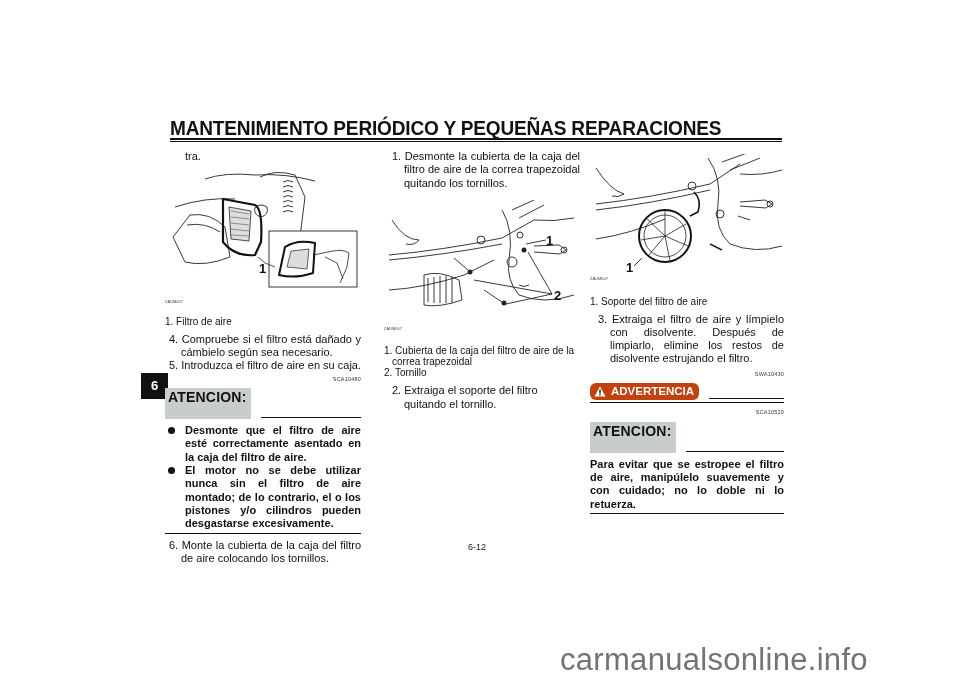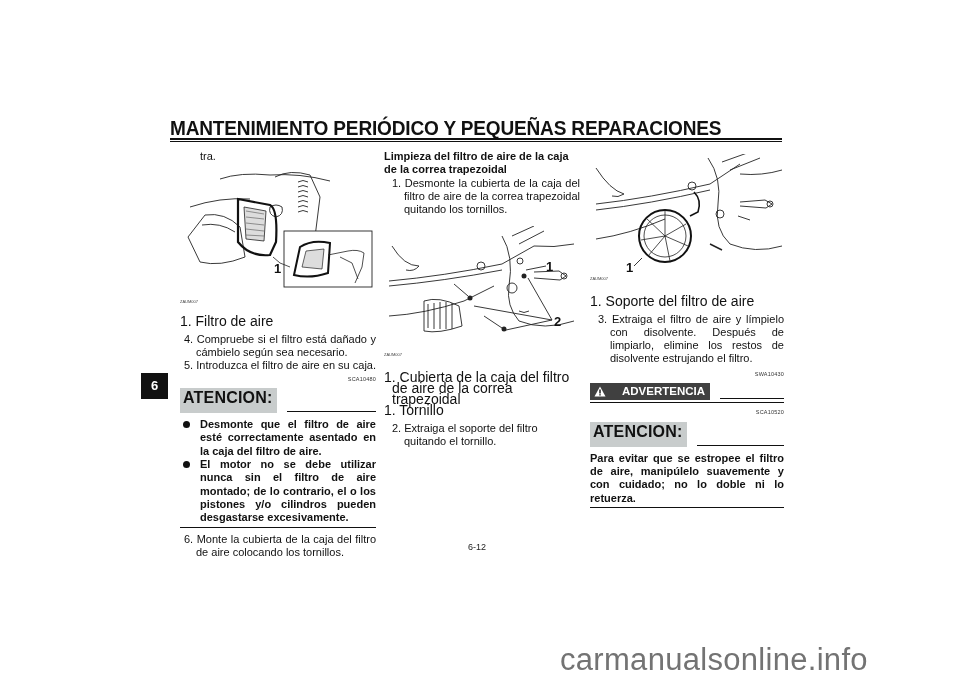--- a/index.html
+++ b/index.html
@@ -15,54 +15,54 @@
   .rule1 { left: 170px; top: 138px; width: 612px; height: 1.5px; background: #111; }
   .rule2 { left: 170px; top: 141px; width: 612px; height: 1px; background: #111; }
   .tab6 {
     left: 141px; top: 373px; width: 27px; height: 26px; background: #111; color: #fff;
     font-weight: bold; font-size: 13px; text-align: center; line-height: 26px;
   }
   .col { position: absolute; font-size: 11px; line-height: 13.5px; }
   .body { font-size: 11px; line-height: 13.3px; }
   .item { padding-left: 16px; text-indent: -12px; }
   .code { font-size: 5.5px; color: #333; text-align: right; letter-spacing: 0.2px; }
-  .caption { font-size: 14px; line-height: 11px; }
+  .caption { font-size: 10px; line-height: 11px; }
   .cap-item { padding-left: 8px; text-indent: -8px; }
   .figcode { font-size: 4px; color: #444; }
   .bold { font-weight: bold; }
   .atn-row { display: flex; align-items: flex-end; margin-top: 2px; }
   .atn-box {
-    background: #c8cccc; font-weight: bold; font-size: 16px; padding: 2px 4px 8px 3px;
+    background: #c8cccc; font-weight: bold; font-size: 14px; padding: 2px 4px 14px 3px;
     letter-spacing: 0.2px; line-height: 15px; white-space: nowrap;
   }
   .atn-line { flex: 1; border-bottom: 1.2px solid #111; margin-left: 10px; height: 0; margin-bottom: 1px; }
   .adv-box {
-    background: #404040; color: #fff; font-weight: bold; font-size: 11.5px; padding: 1px 5px 1px 4px;
-    line-height: 15px; white-space: nowrap; display: flex; align-items: center; gap: 16px;
+    background: #c2410c; color: #fff; font-weight: bold; font-size: 11.5px; padding: 1px 5px 1px 4px;
+    line-height: 15px; white-space: nowrap; display: flex; align-items: center; gap: 5px; border-radius: 6px;
   }
   .bullet-item { padding-left: 20px; position: relative; font-weight: bold; text-align: justify; }
   .bullet-item .dot { position: absolute; left: 3px; top: 3px; width: 7px; height: 7px; border-radius: 50%; background: #111; }
   .endrule { border-bottom: 1.2px solid #111; margin-top: 2px; }
   .justify { text-align: justify; }
   .watermark {
     left: 560px; top: 642px; font-size: 31px; color: #737373; white-space: nowrap; letter-spacing: 0.3px;
   }
   .pageno { left: 468px; top: 542px; font-size: 9px; color: #222; }
   svg { display: block; }
 </style>
 </head>
 <body>
 
 <div class="abs title">MANTENIMIENTO PERIÓDICO Y PEQUEÑAS REPARACIONES</div>
 <div class="abs rule1"></div>
 <div class="abs rule2"></div>
 
 <div class="abs tab6">6</div>
 
-<div class="col" style="left:180px; top:150px; width:196px;">
+<div class="col" style="left:165px; top:150px; width:196px;">
   <div class="body" style="padding-left:20px;">tra.</div>
 
   <div style="position:relative; height:128px; margin-top:4px;">
     <svg width="196" height="128" viewBox="0 0 196 128">
       <g fill="none" stroke="#222" stroke-width="0.9">
         <path d="M40 12 Q60 5 90 8 Q120 6 150 14"></path>
         <path d="M10 40 Q40 30 70 32"></path>
         <path d="M95 10 Q110 2 130 8 L140 30 L135 70"></path>
         <path d="M118 15 q5 -3 10 0 M118 20 q5 -3 10 0 M118 25 q5 -3 10 0 M118 30 q5 -3 10 0 M118 35 q5 -3 10 0 M118 40 q5 -3 10 0 M118 45 q5 -3 10 0"></path>
         <path d="M8 70 L25 48 Q45 45 60 60 L65 90 Q40 100 20 95 Z"></path>
@@ -100,21 +100,20 @@
     <div class="bullet-item">
       <span class="dot"></span>
       <span>El motor no se debe utilizar nunca sin el filtro de aire montado; de lo contrario, el o los pistones y/o cilindros pueden desgastarse excesivamente.</span>
     </div>
   </div>
   <div class="endrule"></div>
   <div class="body item justify" style="margin-top:5px;">6. Monte la cubierta de la caja del filtro de aire colocando los tornillos.</div>
 </div>
 
 <div class="col" style="left:384px; top:150px; width:196px;">
-  <div class="body bold">Limpieza del filtro de aire de la caja de la correa trapezoidal</div>
   <div class="body item justify" style="padding-left:20px; text-indent:-12px;">1. Desmonte la cubierta de la caja del filtro de aire de la correa trapezoidal quitando los tornillos.</div>
 
   <div style="position:relative; height:122px; margin-top:10px;">
     <svg width="196" height="122" viewBox="0 0 196 122">
       <g fill="none" stroke="#222" stroke-width="0.9">
         <path d="M8 20 Q20 40 35 40"></path>
         <path d="M35 40 Q30 46 22 44"></path>
         <path d="M5 55 Q60 50 118 38 L150 20"></path>
         <path d="M5 60 Q60 55 118 44"></path>
         <path d="M5 90 Q40 88 80 75 L110 60"></path>
@@ -138,21 +137,21 @@
       <path d="M142 44 L162 40" stroke="#222" stroke-width="0.9"></path>
       <path d="M90 80 L168 94 L144 52" stroke="#222" stroke-width="0.9" fill="none"></path>
       <path d="M122 104 L168 94" stroke="#222" stroke-width="0.9"></path>
       <text x="162" y="45" font-family="Liberation Sans, sans-serif" font-weight="bold" font-size="13" fill="#111">1</text>
       <text x="170" y="100" font-family="Liberation Sans, sans-serif" font-weight="bold" font-size="13" fill="#111">2</text>
     </svg>
   </div>
   <div class="figcode">ZAUM007</div>
   <div class="caption" style="margin-top:10px;">
     <div class="cap-item">1. Cubierta de la caja del filtro de aire de la correa trapezoidal</div>
-    <div class="cap-item">1. Tornillo</div>
+    <div class="cap-item">2. Tornillo</div>
   </div>
   <div class="body item" style="margin-top:6px; padding-left:20px; text-indent:-12px;">2. Extraiga el soporte del filtro quitando el tornillo.</div>
 </div>
 
 <div class="col" style="left:590px; top:150px; width:194px;">
   <div style="position:relative; height:118px; margin-top:4px;">
     <svg width="194" height="118" viewBox="0 0 194 118">
       <g fill="none" stroke="#222" stroke-width="0.9">
         <path d="M6 14 Q20 36 34 40"></path>
         <path d="M34 40 Q28 44 22 42"></path>

